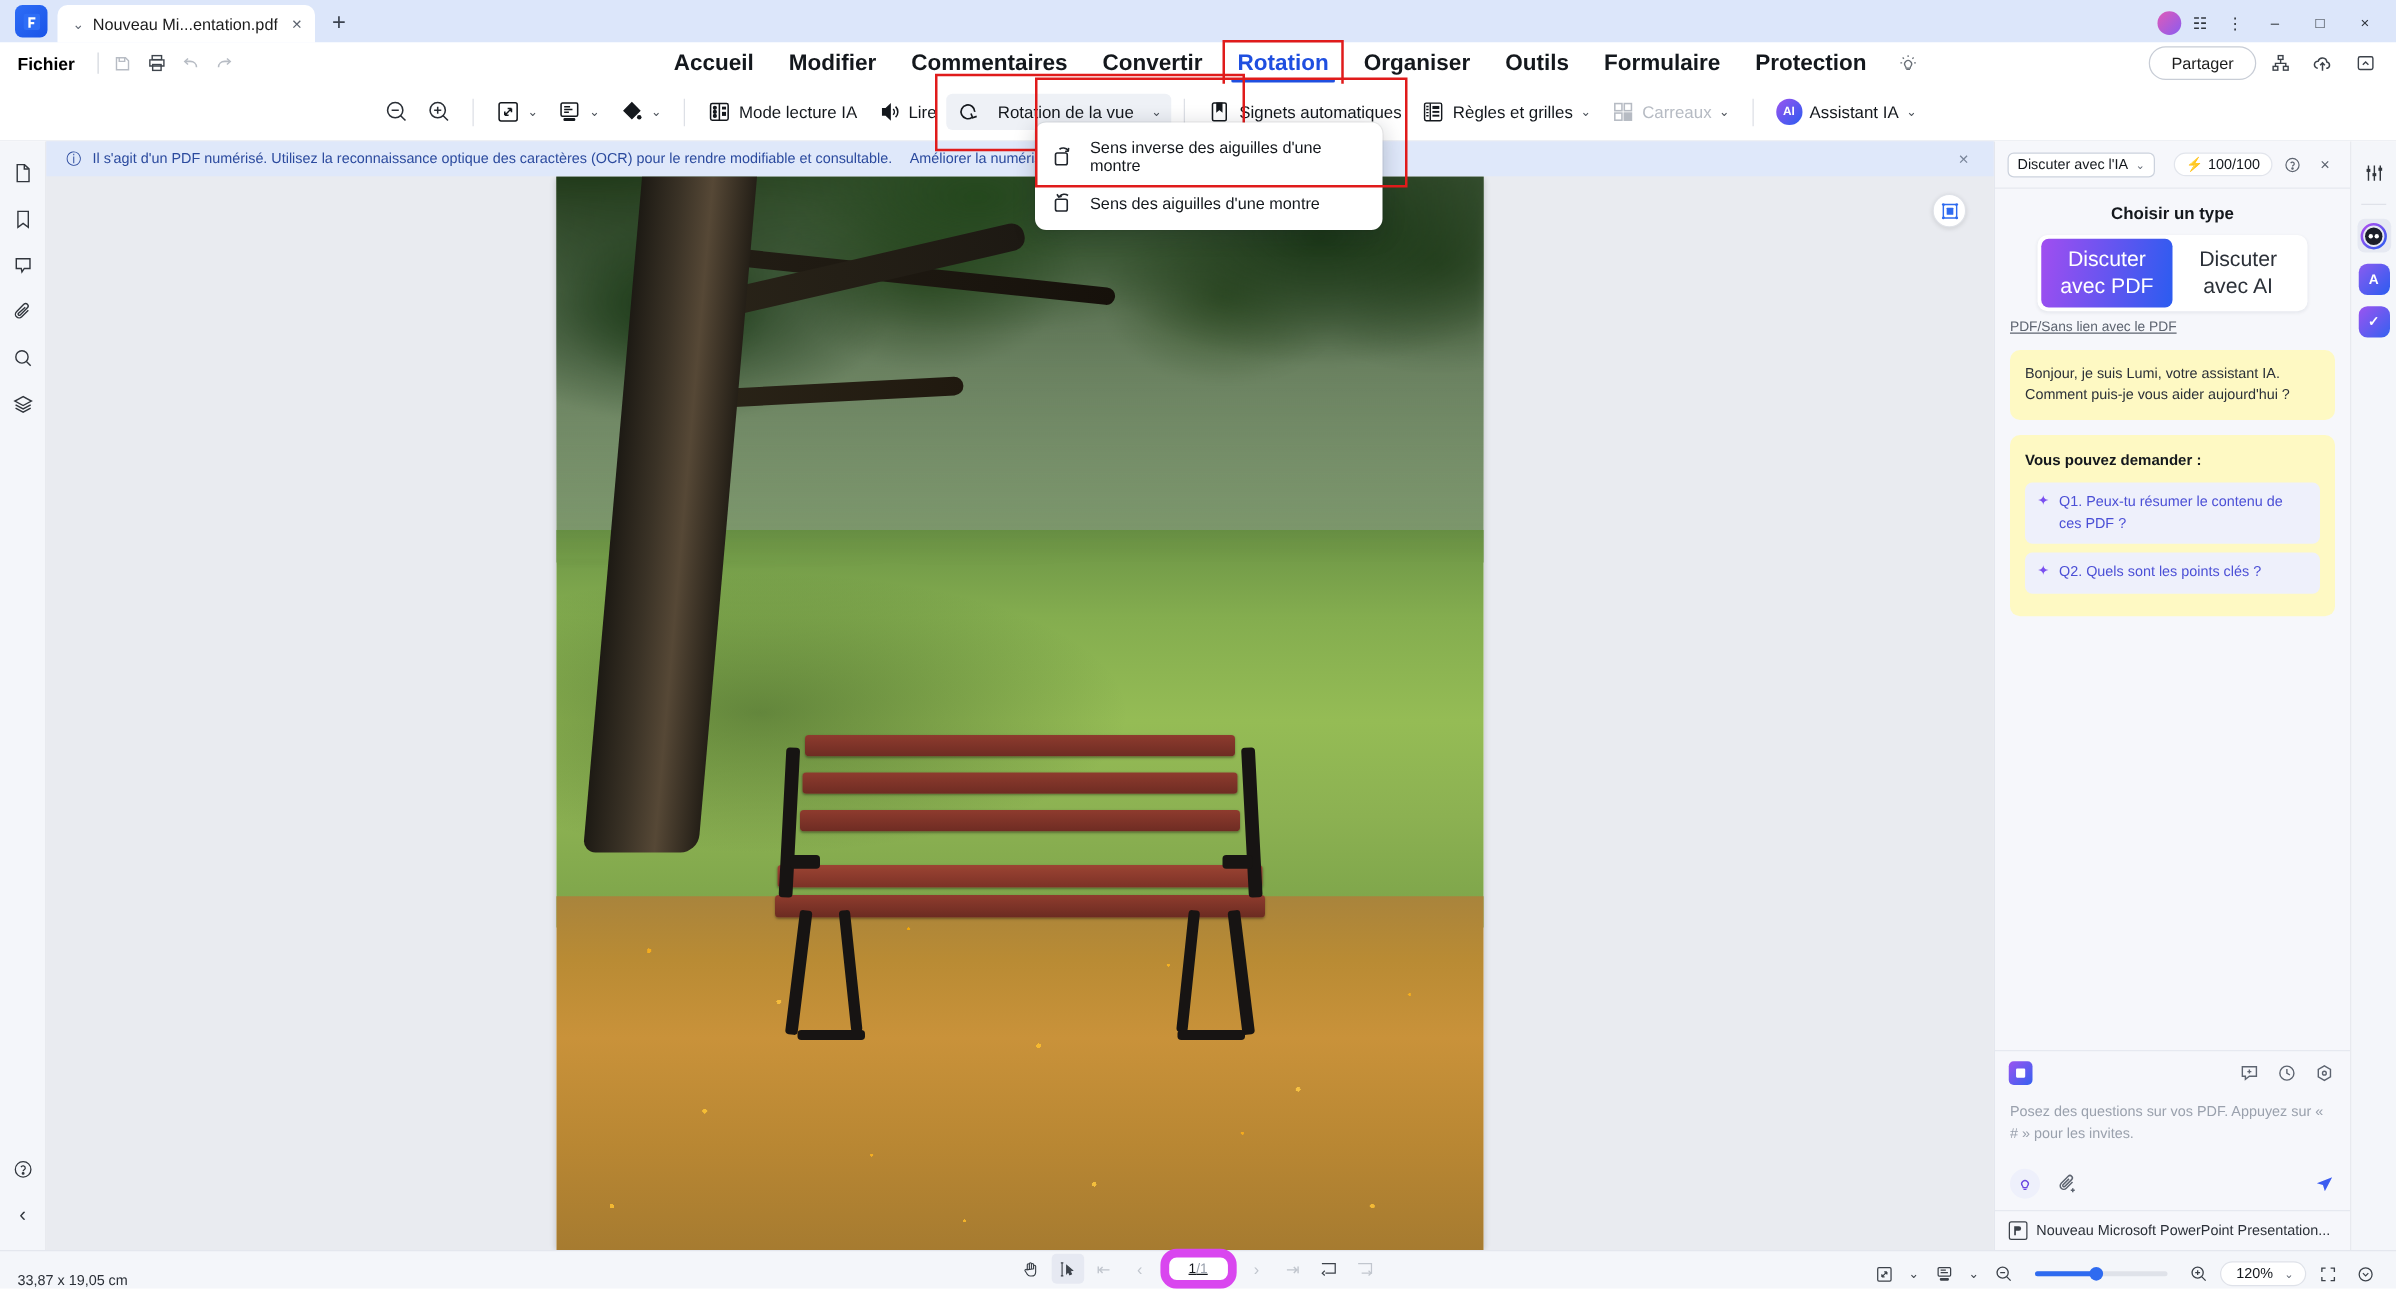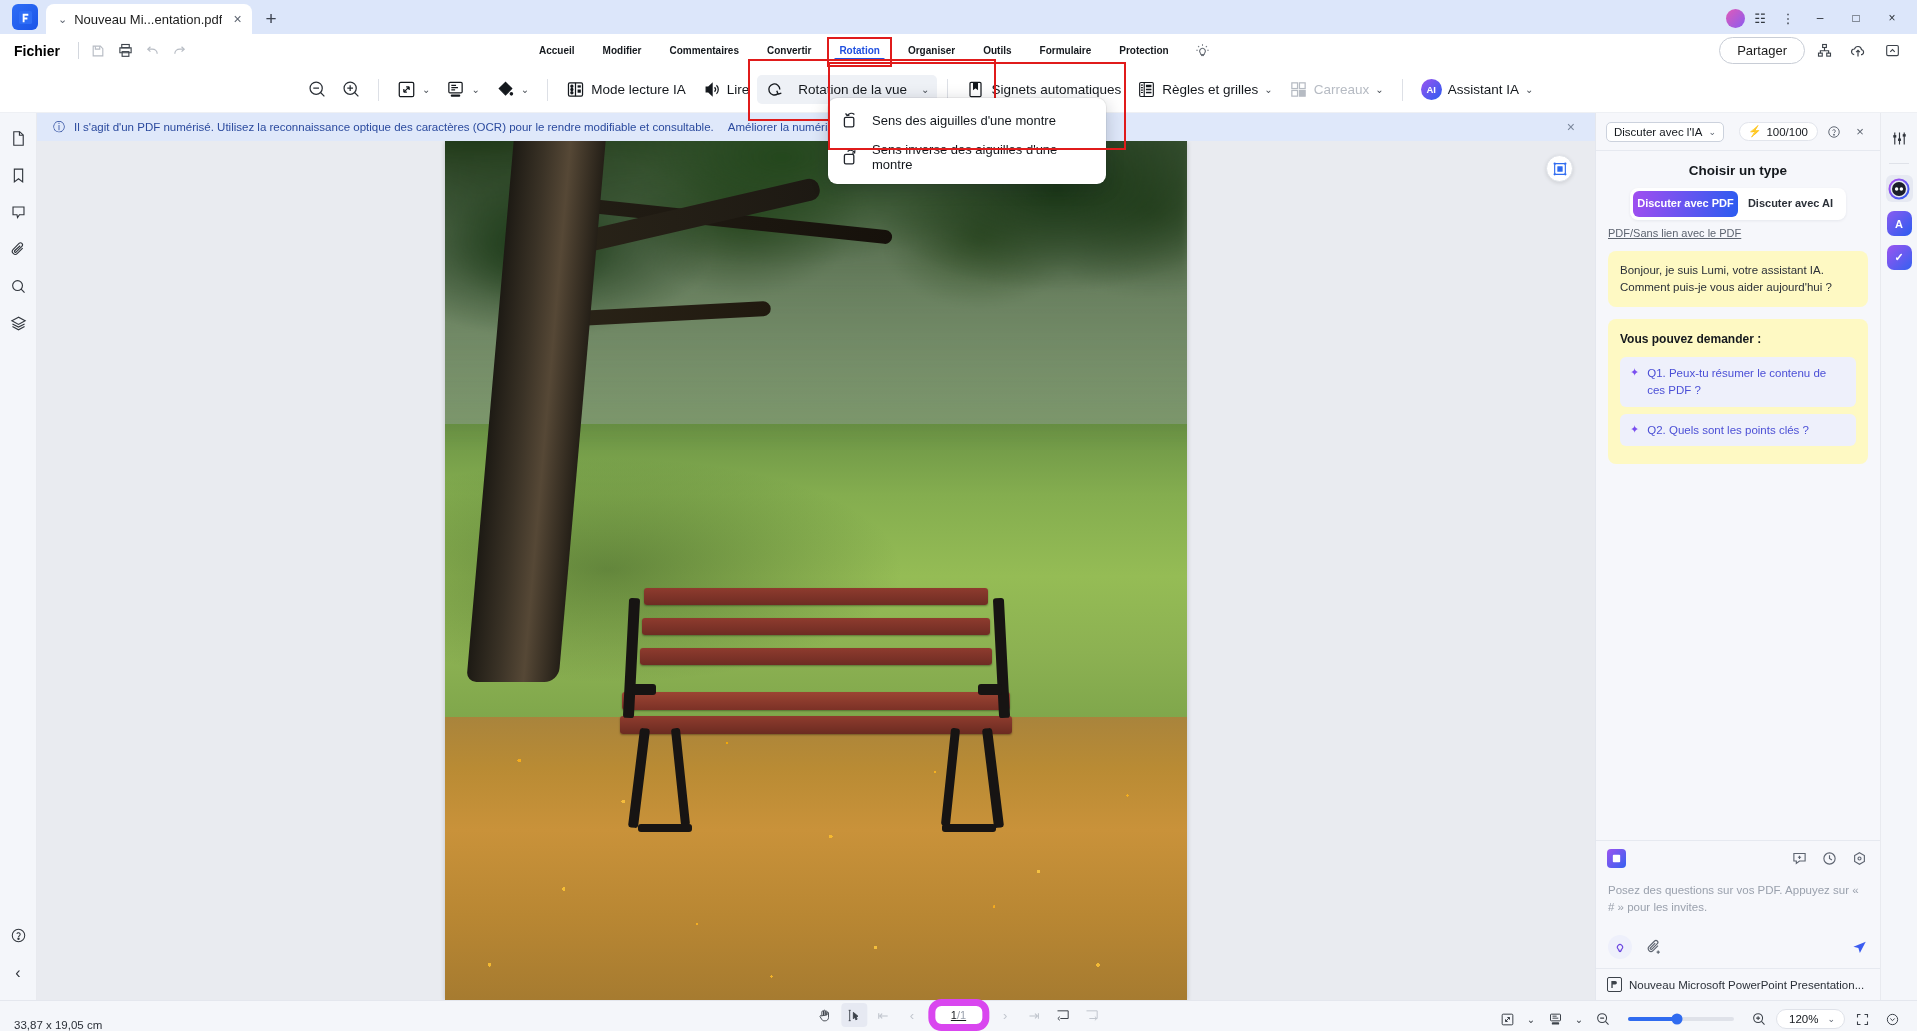--- a/index.html
+++ b/index.html
@@ -45,21 +45,21 @@
     height: 33px; background: #fff; display: flex; align-items: center;
     position: relative; flex: 0 0 33px;
   }
   .file-menu { font-size: 14px; color:#000000; padding: 0 12px 0 14px; cursor: pointer; font-weight: bold; }
   .vsep { width:1px; height:17px; background:#d3d7de; margin: 0 6px; }
   .qa-ic { width: 27px; height: 24px; display:flex; align-items:center; justify-content:center;
            color:#b7bcc4; font-size: 14px; cursor: pointer; }
   .qa-ic.on { color:#3e444c; }
   .menu-tabs { position:absolute; left: 525px; display: flex; align-items: center; gap: 0; }
   .mtab {
-    font-size: 10px; font-weight: bold; color:#14181d; padding: 5px 14px;
+    font-size: 18px; font-weight: bold; color:#14181d; padding: 5px 14px;
     cursor: pointer; white-space: nowrap; position: relative;
   }
   .mtab.active { color:#1f4fe0; }
   .mtab.active::after {
     content:""; position:absolute; left: 9px; right: 9px; bottom: 0px;
     height: 3px; background:#1f4fe0; border-radius:2px;
   }
   .mtab.active .redbox {
     position:absolute; left:2px; right:2px; top:-3px; bottom:-6px;
     border: 2px solid #e01b1b; pointer-events:none;
@@ -224,22 +224,22 @@
                color:#14181d; cursor:pointer; }
   .credits { border:1px solid #e2e5ec; border-radius:11px; background:#fff; font-size: 11.5px;
              padding: 2px 9px; display:flex; align-items:center; gap:4px; color:#14181d; margin-left:auto; cursor:pointer;}
   .credits .bolt { color:#f5a623; font-size: 11px; }
   .ai-hic { width:20px; height:20px; display:flex; align-items:center; justify-content:center;
             color:#5d6470; font-size:13px; cursor:pointer; }
   .ai-body { flex:1 1 auto; overflow:hidden; padding: 12px 12px 0; }
   .ai-title { text-align:center; font-size: 13.5px; font-weight:bold; color:#14181d; margin-bottom: 10px; }
   .seg { display:flex; background:#fff; border-radius: 8px; padding: 3px; margin: 0 22px;
          box-shadow: 0 1px 3px rgba(20,30,60,.07); }
-  .seg-btn { flex:1; text-align:center; font-size: 11px; padding: 6px 2px; border-radius: 6px;
-             color:#2b3038; cursor:pointer; line-height:1.25;font-weight:bold; }
+  .seg-btn { flex:1; text-align:center; font-size: 17px; padding: 6px 2px; border-radius: 6px;
+             color:#2b3038; cursor:pointer; line-height:1.25; }
   .seg-btn.active { background: linear-gradient(100deg,#a14ef0,#2b5cf0); color:#fff; }
   .seg-sub { text-align:left; font-size: 11px; color:#5d6470; margin-top: 7px; text-decoration: underline; }
   .card { background:#fef9c3; border-radius: 8px; padding: 11px 12px; margin-top: 12px;
           font-size: 11.5px; color:#2b3038; line-height: 1.5; }
   .card-h { font-size: 12px; font-weight:bold; color:#14181d; margin-bottom: 9px; }
   .sugg { display:flex; gap: 8px; align-items:flex-start; background:#eef0fb; border-radius:6px;
           padding: 8px 10px; margin-bottom: 7px; font-size: 11.5px; color:#4b4fd6;
           line-height:1.45; cursor:pointer; }
   .sugg .spark { color:#7a4ff0; font-size: 11px; flex:0 0 auto; }
   .ai-foot { border-top:1px solid #e6e9f0; }
@@ -516,35 +516,35 @@
     <span class="caret">⌄</span>
   </div>
 </div>
 
 <div class="dd-box"></div>
 <div class="dropdown">
   <div class="dd-item">
     <span>
       <svg width="20" height="20" viewBox="0 0 20 20" fill="none" stroke="#20252c" stroke-width="1.3">
           <rect x="3.4" y="7.4" width="9.4" height="9.4" rx="1.4"></rect>
+          <path d="M6.6 4.4c2-1.6 5-1.4 7 1"></path>
+          <path d="M13.9 3.3l-.3 2.6-2.5.3"></path>
+        </svg>
+    </span>
+    <span>Sens inverse des aiguilles d'une montre</span>
+  </div>
+  <div class="dd-item">
+    <span>
+      <svg width="20" height="20" viewBox="0 0 20 20" fill="none" stroke="#20252c" stroke-width="1.3">
+          <rect x="3.4" y="7.4" width="9.4" height="9.4" rx="1.4"></rect>
           <path d="M6.4 5.4c2-2.4 5-2.6 7-1"></path>
           <path d="M4.6 3.4 6 5.6 8.4 5"></path>
         </svg>
     </span>
     <span>Sens des aiguilles d'une montre</span>
-  </div>
-  <div class="dd-item">
-    <span>
-      <svg width="20" height="20" viewBox="0 0 20 20" fill="none" stroke="#20252c" stroke-width="1.3">
-          <rect x="3.4" y="7.4" width="9.4" height="9.4" rx="1.4"></rect>
-          <path d="M6.6 4.4c2-1.6 5-1.4 7 1"></path>
-          <path d="M13.9 3.3l-.3 2.6-2.5.3"></path>
-        </svg>
-    </span>
-    <span>Sens inverse des aiguilles d'une montre</span>
   </div>
 </div>
 
 <div class="main">
 
   <div class="left-rail">
     <div class="rail-ic">
       <svg width="17" height="17" viewBox="0 0 18 18" fill="none" stroke="currentColor" stroke-width="1.2">
           <path d="M4 1.8h6.2L14 5.4v10.8H4z"></path>
           <path d="M10 1.9v3.6h3.7"></path>

